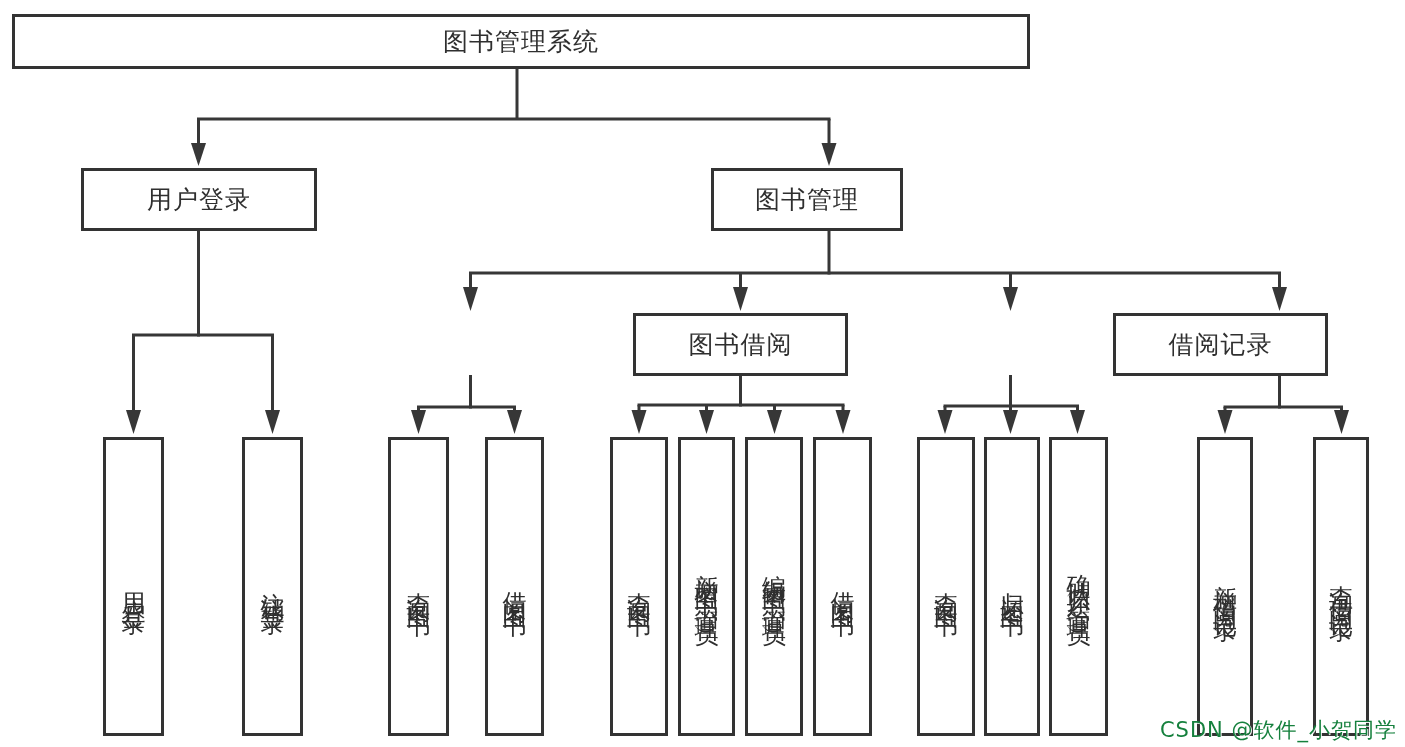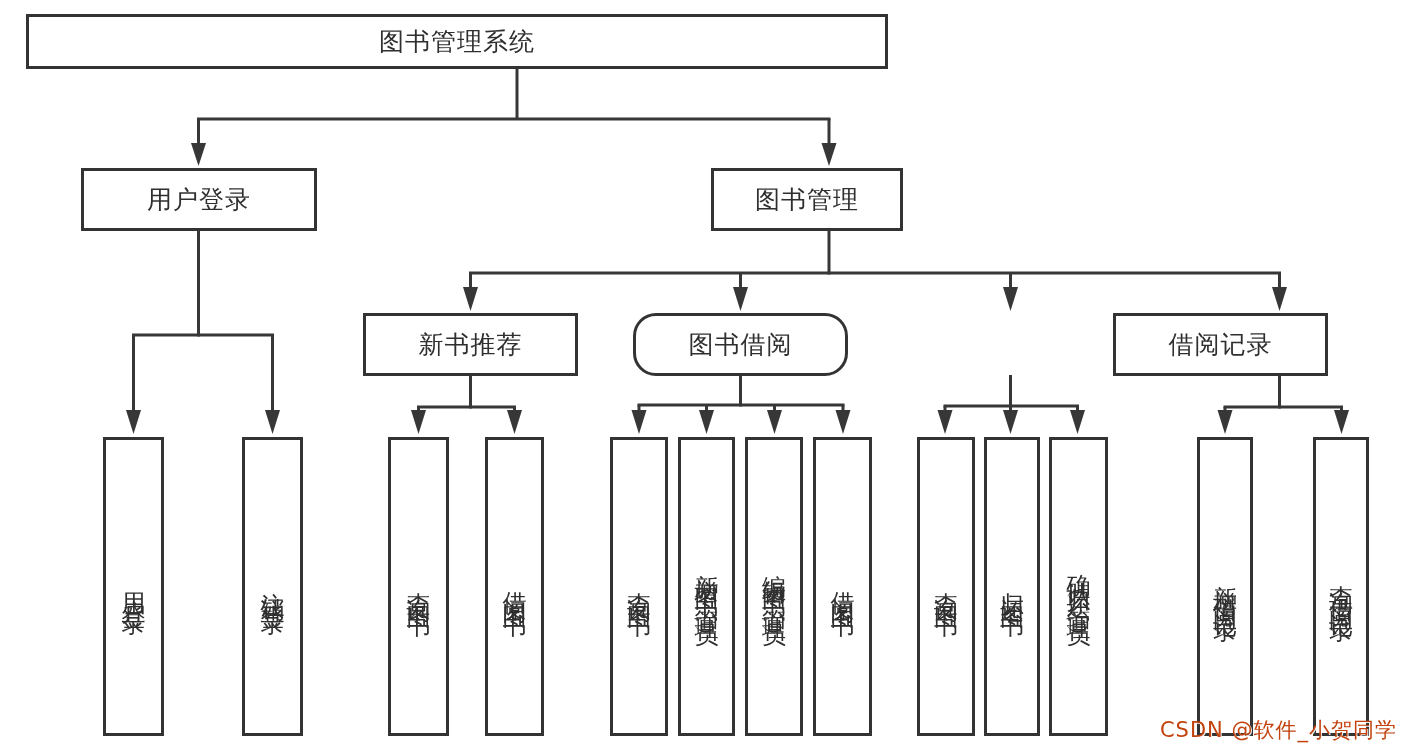--- a/index.html
+++ b/index.html
@@ -30,21 +30,21 @@
     text-orientation:mixed;
     font-size:24px;
     letter-spacing:7px;
     white-space:normal;
   }
   #watermark{
     position:absolute;
     right:8px;bottom:3px;
     font-size:21px;
     letter-spacing:1px;
-    color:#c2410c;
+    color:#15803d;
     text-shadow:1px 1px 0 rgba(255,255,255,0.9);
     pointer-events:none;
   }
 </style>
 </head>
 <body>
 
 <div id="canvas">
 
   <svg id="wires" viewBox="0 0 1405 747" xmlns="http://www.w3.org/2000/svg" aria-hidden="true">
@@ -103,27 +103,26 @@
     <polygon points="1070,410 1085,410 1077.5,434"></polygon>
 
     <line x1="1279.5" y1="375" x2="1279.5" y2="408.5"></line>
     <line x1="1223.5" y1="407" x2="1343" y2="407"></line>
     <line x1="1225" y1="407" x2="1225" y2="416"></line>
     <polygon points="1217.5,410 1232.5,410 1225,434"></polygon>
     <line x1="1341.5" y1="407" x2="1341.5" y2="416"></line>
     <polygon points="1334,410 1349,410 1341.5,434"></polygon>
   </svg>
 
-  <div class="node" style="left:12px;top:14px;width:862px;height:55px;margin-left:14px;">图书管理系统</div>
+  <div class="node" style="left:12px;top:14px;width:1018px;height:55px;">图书管理系统</div>
 
   <div class="node" style="left:81px;top:168px;width:236px;height:63px;">用户登录</div>
   <div class="node" style="left:711px;top:168px;width:192px;height:63px;">图书管理</div>
 
-  <div class="node" style="left:363px;top:313px;width:215px;height:63px;">新书推荐</div>
-  <div class="node" style="left:633px;top:313px;width:215px;height:63px;border-radius:23px;">图书借阅</div>
+  <div class="node" style="left:633px;top:313px;width:215px;height:63px;">图书借阅</div>
   <div class="node" style="left:1113px;top:313px;width:215px;height:63px;">借阅记录</div>
 
   <div class="node leaf" style="left:103px;top:437px;width:61px;height:299px;">用户登录</div>
   <div class="node leaf" style="left:242px;top:437px;width:61px;height:299px;">注销登录</div>
 
   <div class="node leaf" style="left:388px;top:437px;width:61px;height:299px;">查询图书</div>
   <div class="node leaf" style="left:485px;top:437px;width:59px;height:299px;">借阅图书</div>
 
   <div class="node leaf" style="left:610px;top:437px;width:58px;height:299px;">查询图书</div>
   <div class="node leaf" style="left:678px;top:437px;width:57px;height:299px;">新增图书（管理员）</div>

